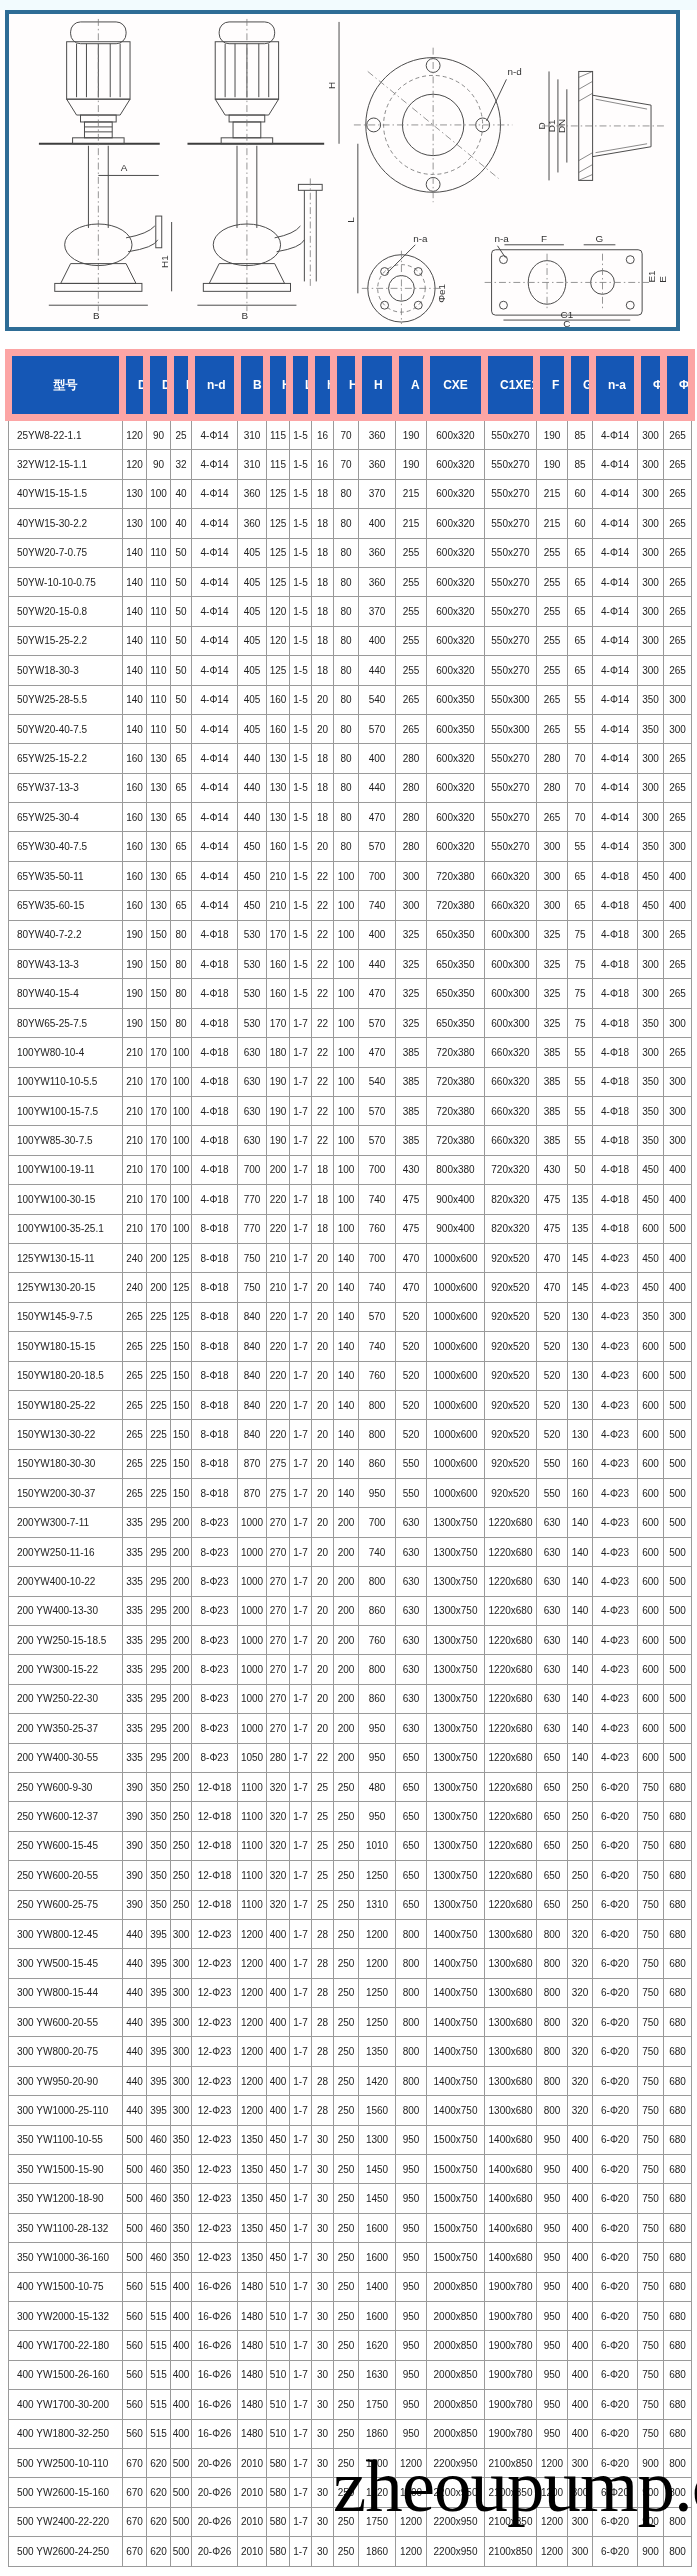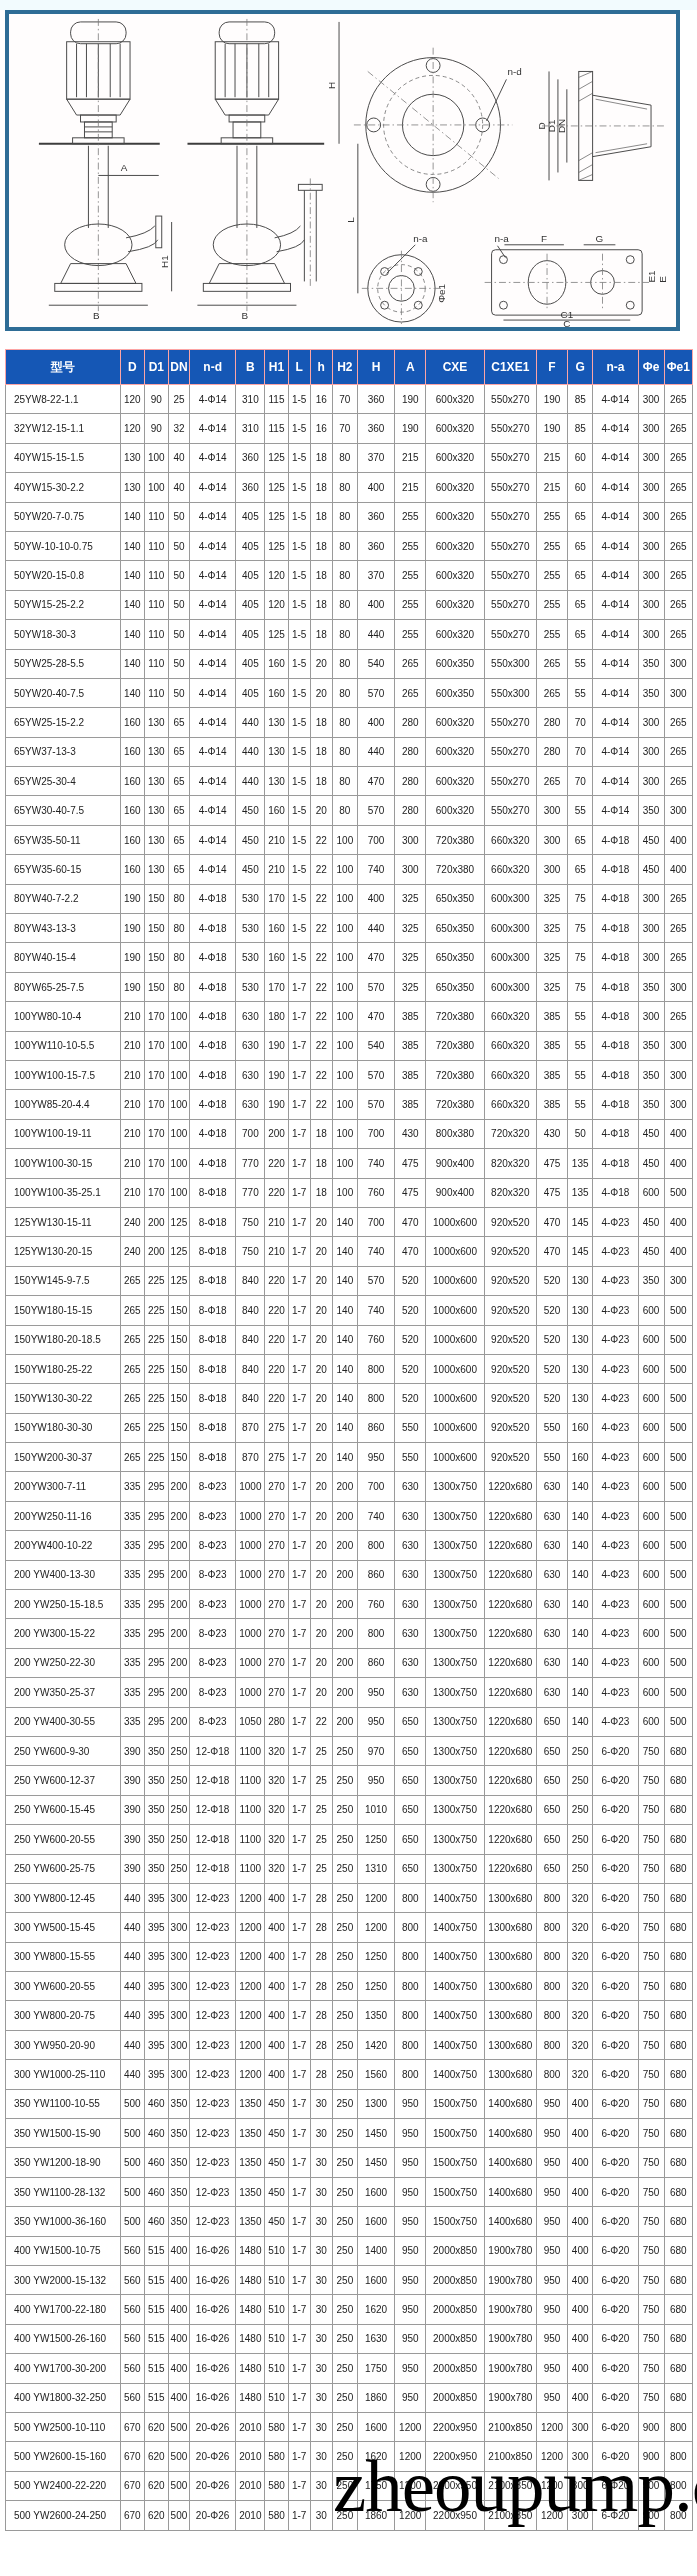--- a/index.html
+++ b/index.html
@@ -22,21 +22,21 @@
   .dtext{font-family:"Liberation Sans",sans-serif;font-size:10px;fill:#333;}
   .hatch{stroke:#555;stroke-width:0.7;}
   
   table.spec{
     position:absolute;left:5px;top:349px;width:688px;
     border-collapse:collapse;table-layout:fixed;
     font-size:10px;color:#222;
   }
   table.spec th{
     background:#1557b5;color:#ffffff;font-weight:bold;font-size:12px;
-    border:1px solid #fca5a5;height:34px;padding:0;text-align:center;
+    border:7px solid #fca5a5;height:34px;padding:12px;text-align:center;
     overflow:hidden;white-space:nowrap;
   }
   table.spec td{
     border:1px solid #9a9a9a;height:28.4px;padding:0 1px;text-align:center;
     overflow:hidden;white-space:nowrap;background:#fff;
   }
   table.spec td.model{text-align:left;padding-left:8px;}
   
   .watermark{
     position:absolute;left:333px;top:2443px;z-index:5;
@@ -740,21 +740,21 @@
         <td>385</td>
         <td>720x380</td>
         <td>660x320</td>
         <td>385</td>
         <td>55</td>
         <td>4-Φ18</td>
         <td>350</td>
         <td>300</td>
       </tr>
       <tr>
-        <td class="model">100YW85-20-4.4</td>
+        <td class="model">100YW85-30-7.5</td>
         <td>210</td>
         <td>170</td>
         <td>100</td>
         <td>4-Φ18</td>
         <td>630</td>
         <td>190</td>
         <td>1-7</td>
         <td>22</td>
         <td>100</td>
         <td>570</td>
@@ -1212,21 +1212,21 @@
         <td class="model">250 YW600-9-30</td>
         <td>390</td>
         <td>350</td>
         <td>250</td>
         <td>12-Φ18</td>
         <td>1100</td>
         <td>320</td>
         <td>1-7</td>
         <td>25</td>
         <td>250</td>
-        <td>970</td>
+        <td>480</td>
         <td>650</td>
         <td>1300x750</td>
         <td>1220x680</td>
         <td>650</td>
         <td>250</td>
         <td>6-Φ20</td>
         <td>750</td>
         <td>680</td>
       </tr>
       <tr>
@@ -1349,21 +1349,21 @@
         <td>800</td>
         <td>1400x750</td>
         <td>1300x680</td>
         <td>800</td>
         <td>320</td>
         <td>6-Φ20</td>
         <td>750</td>
         <td>680</td>
       </tr>
       <tr>
-        <td class="model">300 YW800-15-55</td>
+        <td class="model">300 YW800-15-44</td>
         <td>440</td>
         <td>395</td>
         <td>300</td>
         <td>12-Φ23</td>
         <td>1200</td>
         <td>400</td>
         <td>1-7</td>
         <td>28</td>
         <td>250</td>
         <td>1250</td>

